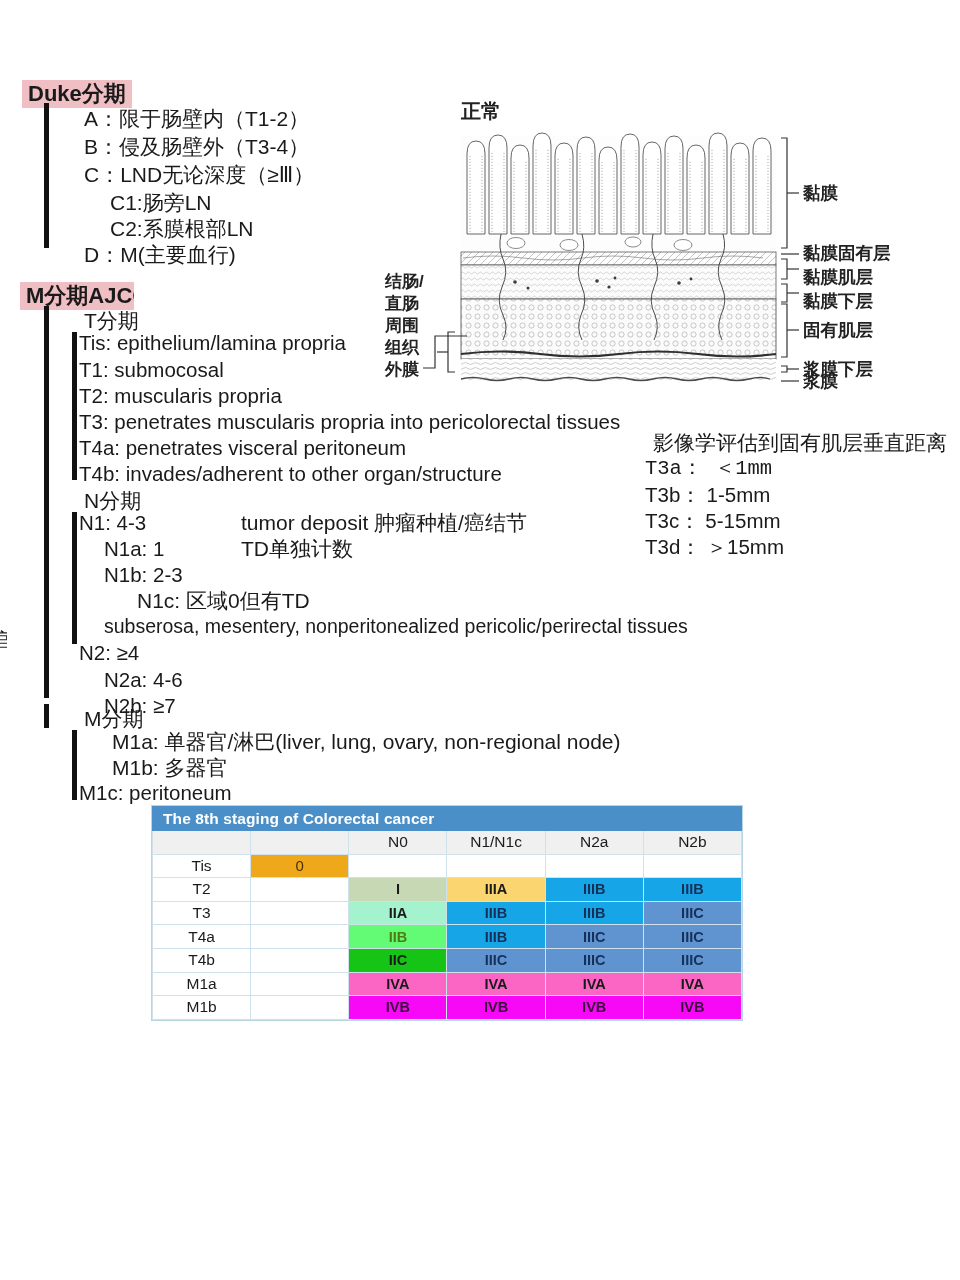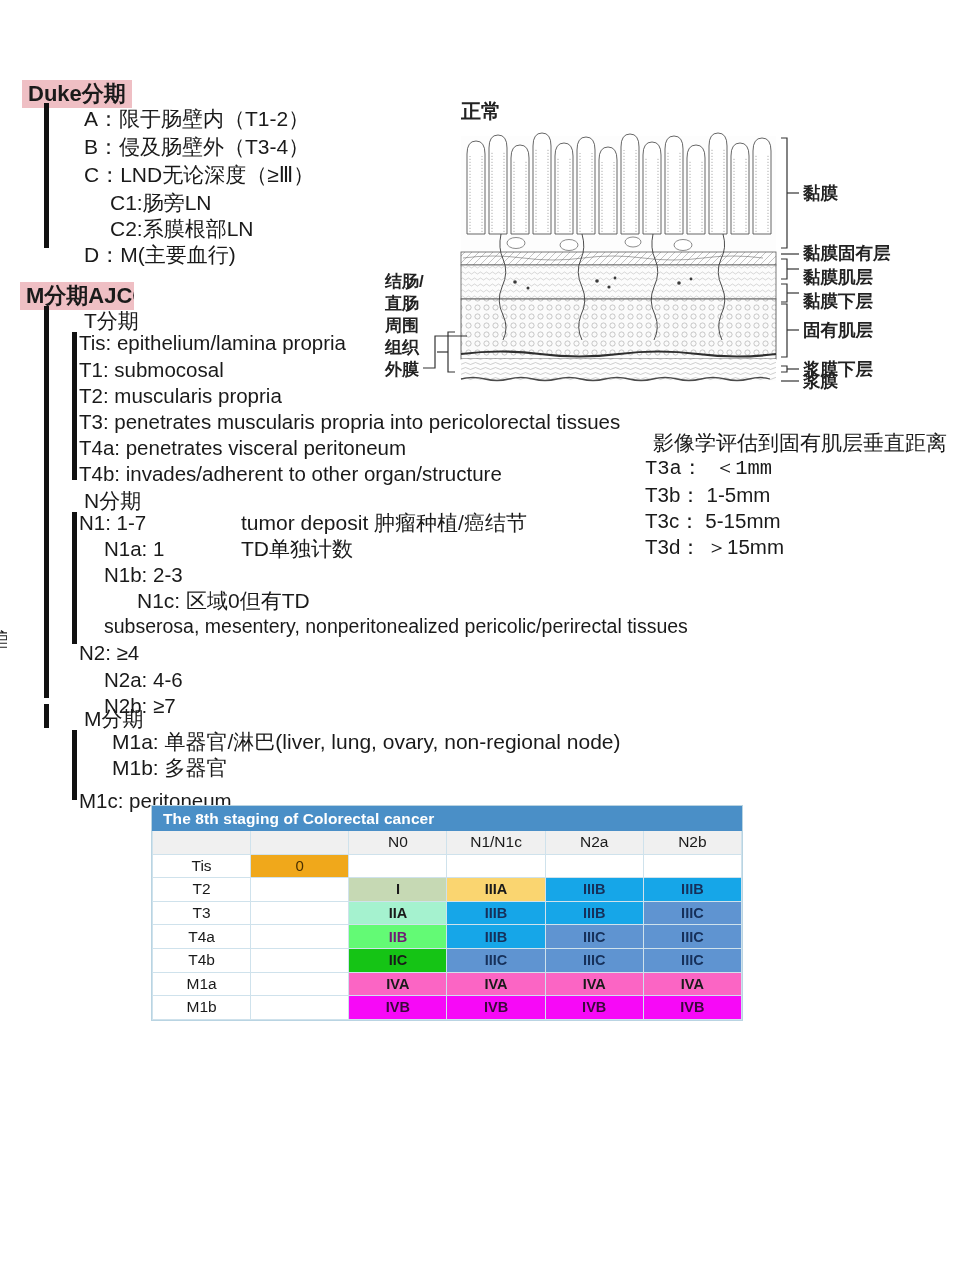--- a/index.html
+++ b/index.html
@@ -151,36 +151,36 @@
 <div class="line" style="left:79px; top:333px;">Tis: epithelium/lamina propria</div>
 <div class="line" style="left:79px; top:360px;">T1: submocosal</div>
 <div class="line" style="left:79px; top:386px;">T2: muscularis propria</div>
 <div class="line" style="left:79px; top:412px;">T3: penetrates muscularis propria into pericolorectal tissues</div>
 <div class="line" style="left:79px; top:438px;">T4a: penetrates visceral peritoneum</div>
 <div class="line" style="left:79px; top:464px;">T4b: invades/adherent to other organ/structure</div>
 
 <div class="line cn" style="left:51px; top:490px;">N分期</div>
 <div class="bar" style="left:72px; top:512px; height:132px;"></div>
 
-<div class="line" style="left:79px; top:513px;">N1: 1-7</div>
+<div class="line" style="left:79px; top:513px;">N1: 4-3</div>
 <div class="line cn" style="left:208px; top:512px;">tumor deposit 肿瘤种植/癌结节</div>
 <div class="line" style="left:104px; top:539px;">N1a: 1</div>
 <div class="line cn" style="left:208px; top:538px;">TD单独计数</div>
 <div class="line" style="left:104px; top:565px;">N1b: 2-3</div>
 <div class="line cn" style="left:104px; top:590px;">N1c: 区域0但有TD</div>
 <div class="line" style="left:104px; top:617px; font-size:19.5px;">subserosa, mesentery, nonperitonealized pericolic/perirectal tissues</div>
 <div class="line" style="left:79px; top:643px;">N2: ≥4</div>
 <div class="line" style="left:104px; top:670px;">N2a: 4-6</div>
 <div class="line" style="left:104px; top:696px;">N2b: ≥7</div>
 
 <div class="line cn" style="left:51px; top:708px;">M分期</div>
 <div class="bar" style="left:72px; top:730px; height:70px;"></div>
 <div class="line cn" style="left:79px; top:731px;">M1a: 单器官/淋巴(liver, lung, ovary, non-regional node)</div>
 <div class="line cn" style="left:79px; top:757px;">M1b: 多器官</div>
-<div class="line" style="left:79px; top:783px;margin-top:8px;">M1c: peritoneum</div>
+<div class="line" style="left:79px; top:783px;">M1c: peritoneum</div>
 
 <div class="cutglyph">官</div>
 
 <div class="line cn" style="left:620px; top:432px;">影像学评估到固有肌层垂直距离</div>
 <div class="line" style="left:645px; top:459px;font-family:Liberation Mono, monospace;">T3a： ＜1mm</div>
 <div class="line" style="left:645px; top:485px;">T3b： 1-5mm</div>
 <div class="line" style="left:645px; top:511px;">T3c： 5-15mm</div>
 <div class="line" style="left:645px; top:537px;">T3d： ＞15mm</div>
 
 <div id="histology">
@@ -380,21 +380,21 @@
         <td class="rowlabel">T3</td>
         <td class="spacer-col"></td>
         <td class="data-cell" style="background: rgb(165, 242, 207); color: rgb(26, 26, 26);">IIA</td>
         <td class="data-cell" style="background: rgb(22, 166, 232); color: rgb(22, 48, 90);">IIIB</td>
         <td class="data-cell" style="background: rgb(22, 166, 232); color: rgb(22, 48, 90);">IIIB</td>
         <td class="data-cell" style="background: rgb(95, 148, 209); color: rgb(22, 48, 90);">IIIC</td>
       </tr>
       <tr>
         <td class="rowlabel">T4a</td>
         <td class="spacer-col"></td>
-        <td class="data-cell" style="background: rgb(99, 250, 117); color: #701a75;">IIB</td>
+        <td class="data-cell" style="background: rgb(99, 250, 117); color: #4d7c0f;">IIB</td>
         <td class="data-cell" style="background: rgb(22, 166, 232); color: rgb(22, 48, 90);">IIIB</td>
         <td class="data-cell" style="background: rgb(95, 148, 209); color: rgb(22, 48, 90);">IIIC</td>
         <td class="data-cell" style="background: rgb(95, 148, 209); color: rgb(22, 48, 90);">IIIC</td>
       </tr>
       <tr>
         <td class="rowlabel">T4b</td>
         <td class="spacer-col"></td>
         <td class="data-cell" style="background: rgb(21, 196, 21); color: rgb(26, 26, 26);">IIC</td>
         <td class="data-cell" style="background: rgb(95, 148, 209); color: rgb(22, 48, 90);">IIIC</td>
         <td class="data-cell" style="background: rgb(95, 148, 209); color: rgb(22, 48, 90);">IIIC</td>

